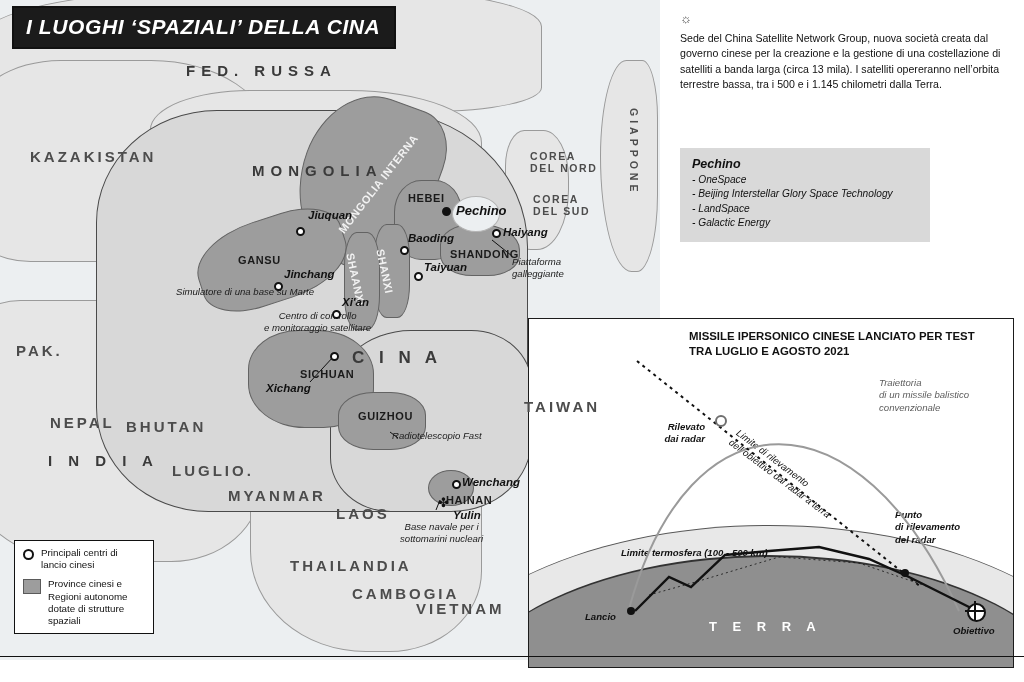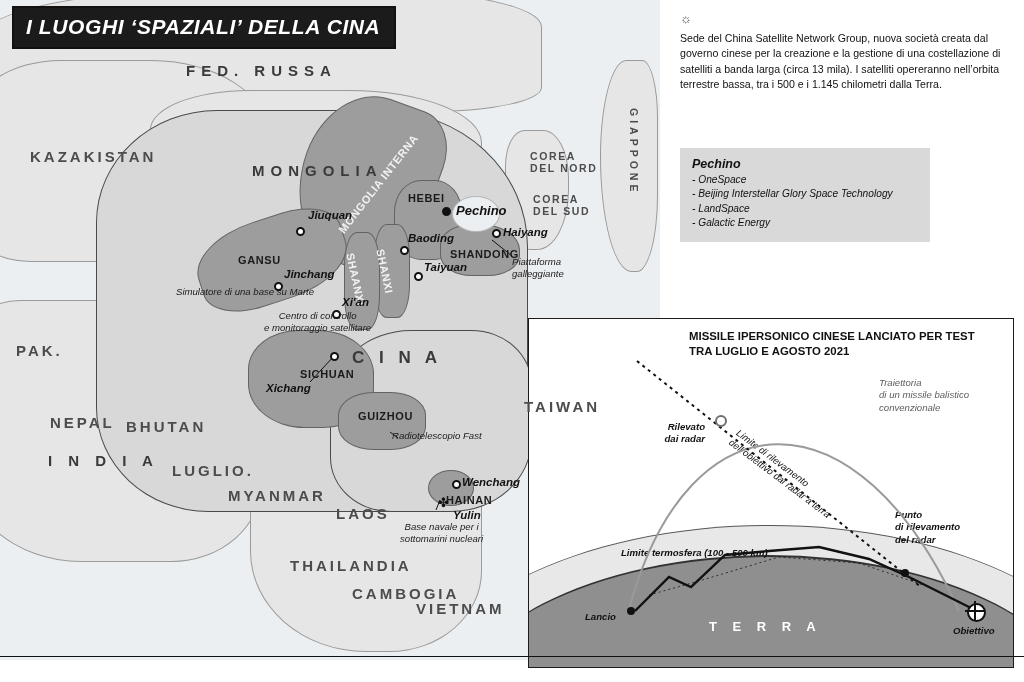--- a/index.html
+++ b/index.html
@@ -217,20 +217,32 @@
   <div class="mlabel note" style="left:392px;top:430px;">Radiotelescopio Fast</div>
   <div class="mlabel note center" style="left:400px;top:521px;">Base navale per i<br>sottomarini nucleari</div>
 
   <svg style="position:absolute;left:0;top:0;width:660px;height:660px;z-index:25;pointer-events:none;">
     <line x1="334" y1="356" x2="310" y2="382" stroke="#111" stroke-width="1"></line>
     <line x1="492" y1="240" x2="512" y2="256" stroke="#111" stroke-width="1"></line>
     <line x1="398" y1="438" x2="390" y2="432" stroke="#111" stroke-width="1"></line>
     <line x1="440" y1="500" x2="436" y2="510" stroke="#111" stroke-width="1"></line>
   </svg>
 
+  <div class="legend">
+    <div class="legend-box">
+      <div class="legend-row">
+        <div class="legend-dot"></div>
+        <div class="legend-txt">Principali centri di lancio cinesi</div>
+      </div>
+      <div class="legend-row">
+        <div class="legend-swatch"></div>
+        <div class="legend-txt">Province cinesi e Regioni autonome dotate di strutture spaziali</div>
+      </div>
+    </div>
+  </div>
 
   <div class="satnote">
     <span class="sun">☼</span>
     <span>Sede del China Satellite Network Group, nuova società creata dal governo cinese per la creazione e la gestione di una costellazione di satelliti a banda larga (circa 13 mila). I satelliti opereranno nell’orbita terrestre bassa, tra i 500 e i 1.145 chilometri dalla Terra.</span>
   </div>
 
   <div class="pechino-box">
     <h3>Pechino</h3>
     <ul>
       <li>- OneSpace</li>

